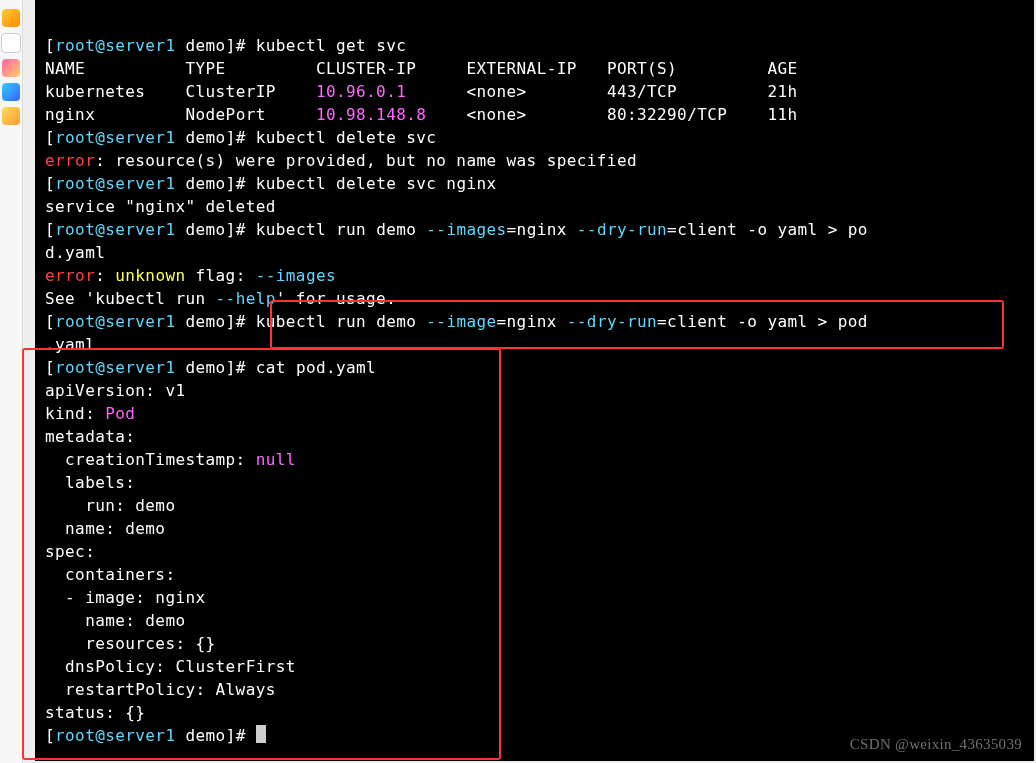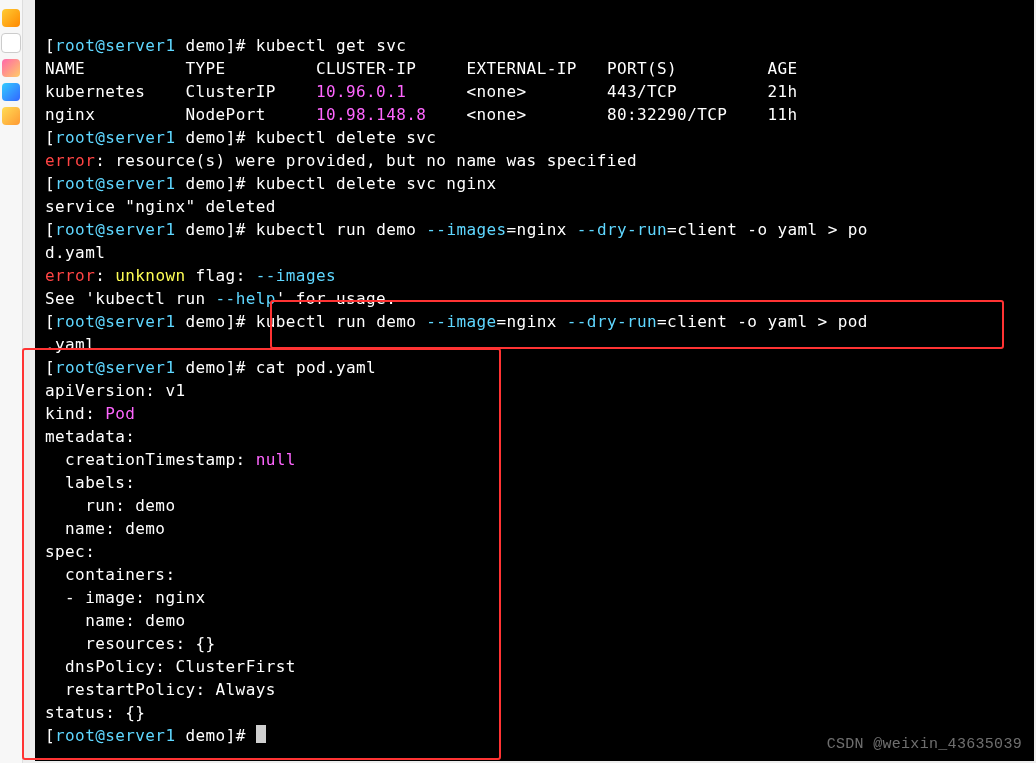--- a/index.html
+++ b/index.html
@@ -47,21 +47,21 @@
   .wh   { color: #ffffff; }
   .cy   { color: #5fd7ff; }  
   .mg   { color: #ff66ff; }  
   .rd   { color: #ff4444; }  
   .yl   { color: #ffff55; }  
   .watermark {
     position: absolute;
     right: 14px;
     bottom: 10px;
     color: rgba(200,200,200,0.55);
-    font-family: Liberation Mono, monospace;
+    font-family: Liberation Serif, serif;
     font-size: 15px;
     letter-spacing: 0.3px;
   }
   .cursor {
     display: inline-block;
     width: 10px;
     height: 18px;
     background: #cfcfcf;
     vertical-align: -2px;
   }

